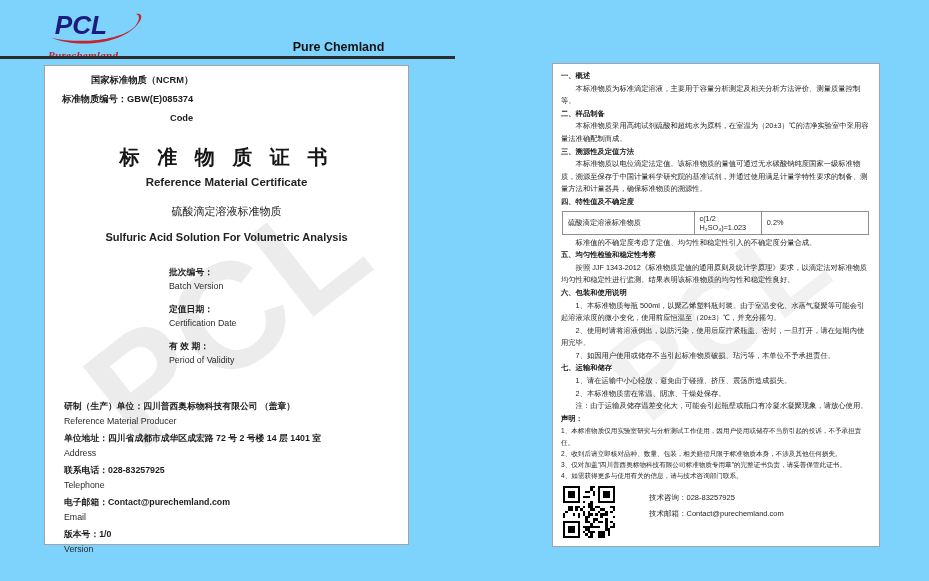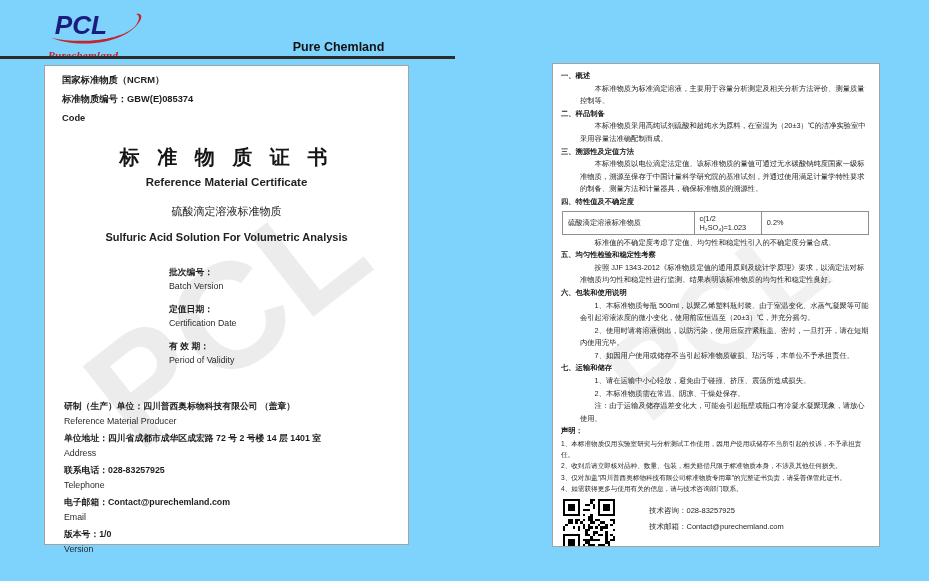--- a/index.html
+++ b/index.html
@@ -15,38 +15,38 @@
 
   
   .page { position:absolute; background:#fff; border:1px solid #a3a3a3; }
   .page-left  { left:44px;  top:65px; width:365px; height:480px; }
   .page-right { left:552px; top:63px; width:328px; height:484px; overflow:hidden; }
   .watermark { position:absolute; left:50%; top:53%; transform:translate(-50%,-50%) rotate(-38deg); font-weight:800; color:#000; pointer-events:none; white-space:nowrap; }
   .wm-l { font-size:150px; opacity:0.07; letter-spacing:2px; }
   .wm-r { font-size:120px; opacity:0.05; }
 
   
-  .lp-top { position:absolute; left:17px; top:5px; font-size:9.3px; font-weight:700; line-height:19px; color:#1d1d1d; }
+  .lp-top { position:absolute; left:17px; top:5px; font-size:9.3px; font-weight:700; line-height:19px; color:#1d1d1d;text-align:right; }
   .lp-title-cn { position:absolute; left:0; top:78px; width:100%; text-align:center; font-size:20px; font-weight:800; letter-spacing:6px; color:#151515; }
   .lp-title-en { position:absolute; left:0; top:110px; width:100%; text-align:center; font-size:11.5px; font-weight:700; }
   .lp-sub-cn   { position:absolute; left:0; top:138px; width:100%; text-align:center; font-size:11px; color:#1d1d1d; }
   .lp-sub-en   { position:absolute; left:0; top:165px; width:100%; text-align:center; font-size:11px; font-weight:700; }
   .lp-fields { position:absolute; left:124px; top:199px; font-size:8.8px; }
   .lp-fields .pair { margin-bottom:9px; }
   .lp-fields .cn { font-weight:700; line-height:14px; color:#1d1d1d; }
   .lp-fields .en { font-weight:400; line-height:14px; color:#2b2b2b; }
   .lp-producer { position:absolute; left:19px; top:333px; font-size:8.8px; }
   .lp-producer .pair { margin-bottom:3px; }
   .lp-producer .cn { font-weight:700; line-height:14.5px; color:#1d1d1d; }
   .lp-producer .en { font-weight:400; line-height:14.5px; color:#2b2b2b; }
 
   
   .rp-body { position:relative; padding:6px 8px; height:100%; }
   .rp-body p { font-size:7.3px; line-height:12.6px; color:#242424; }
-  .rp-body p.b { text-indent:2em;margin-left:19px; }
+  .rp-body p.b { text-indent:2em; }
   .rp-body p.h { font-weight:700; color:#1b1b1b; }
   .rp-body p.s { font-size:6.6px; line-height:11.2px; }
   .rp-table { width:99%; border-collapse:collapse; margin:2px 0 2px 1px; table-layout:fixed; }
   .rp-table th, .rp-table td { border:1px solid #8f8f8f; font-size:7.3px; font-weight:400; text-align:left; padding:2px 5px; height:13px; color:#242424; }
   .col-name { width:43%; } .col-val { width:22%; } .col-unc { width:35%; }
   .rp-contact-row { display:flex; margin-top:5px; align-items:flex-start; }
   .qr { width:52px; height:52px; margin-left:2px; }
   .rp-contact { margin-left:34px; padding-top:4px; font-size:7.5px; line-height:16px; color:#242424; }
 </style>
 </head>

